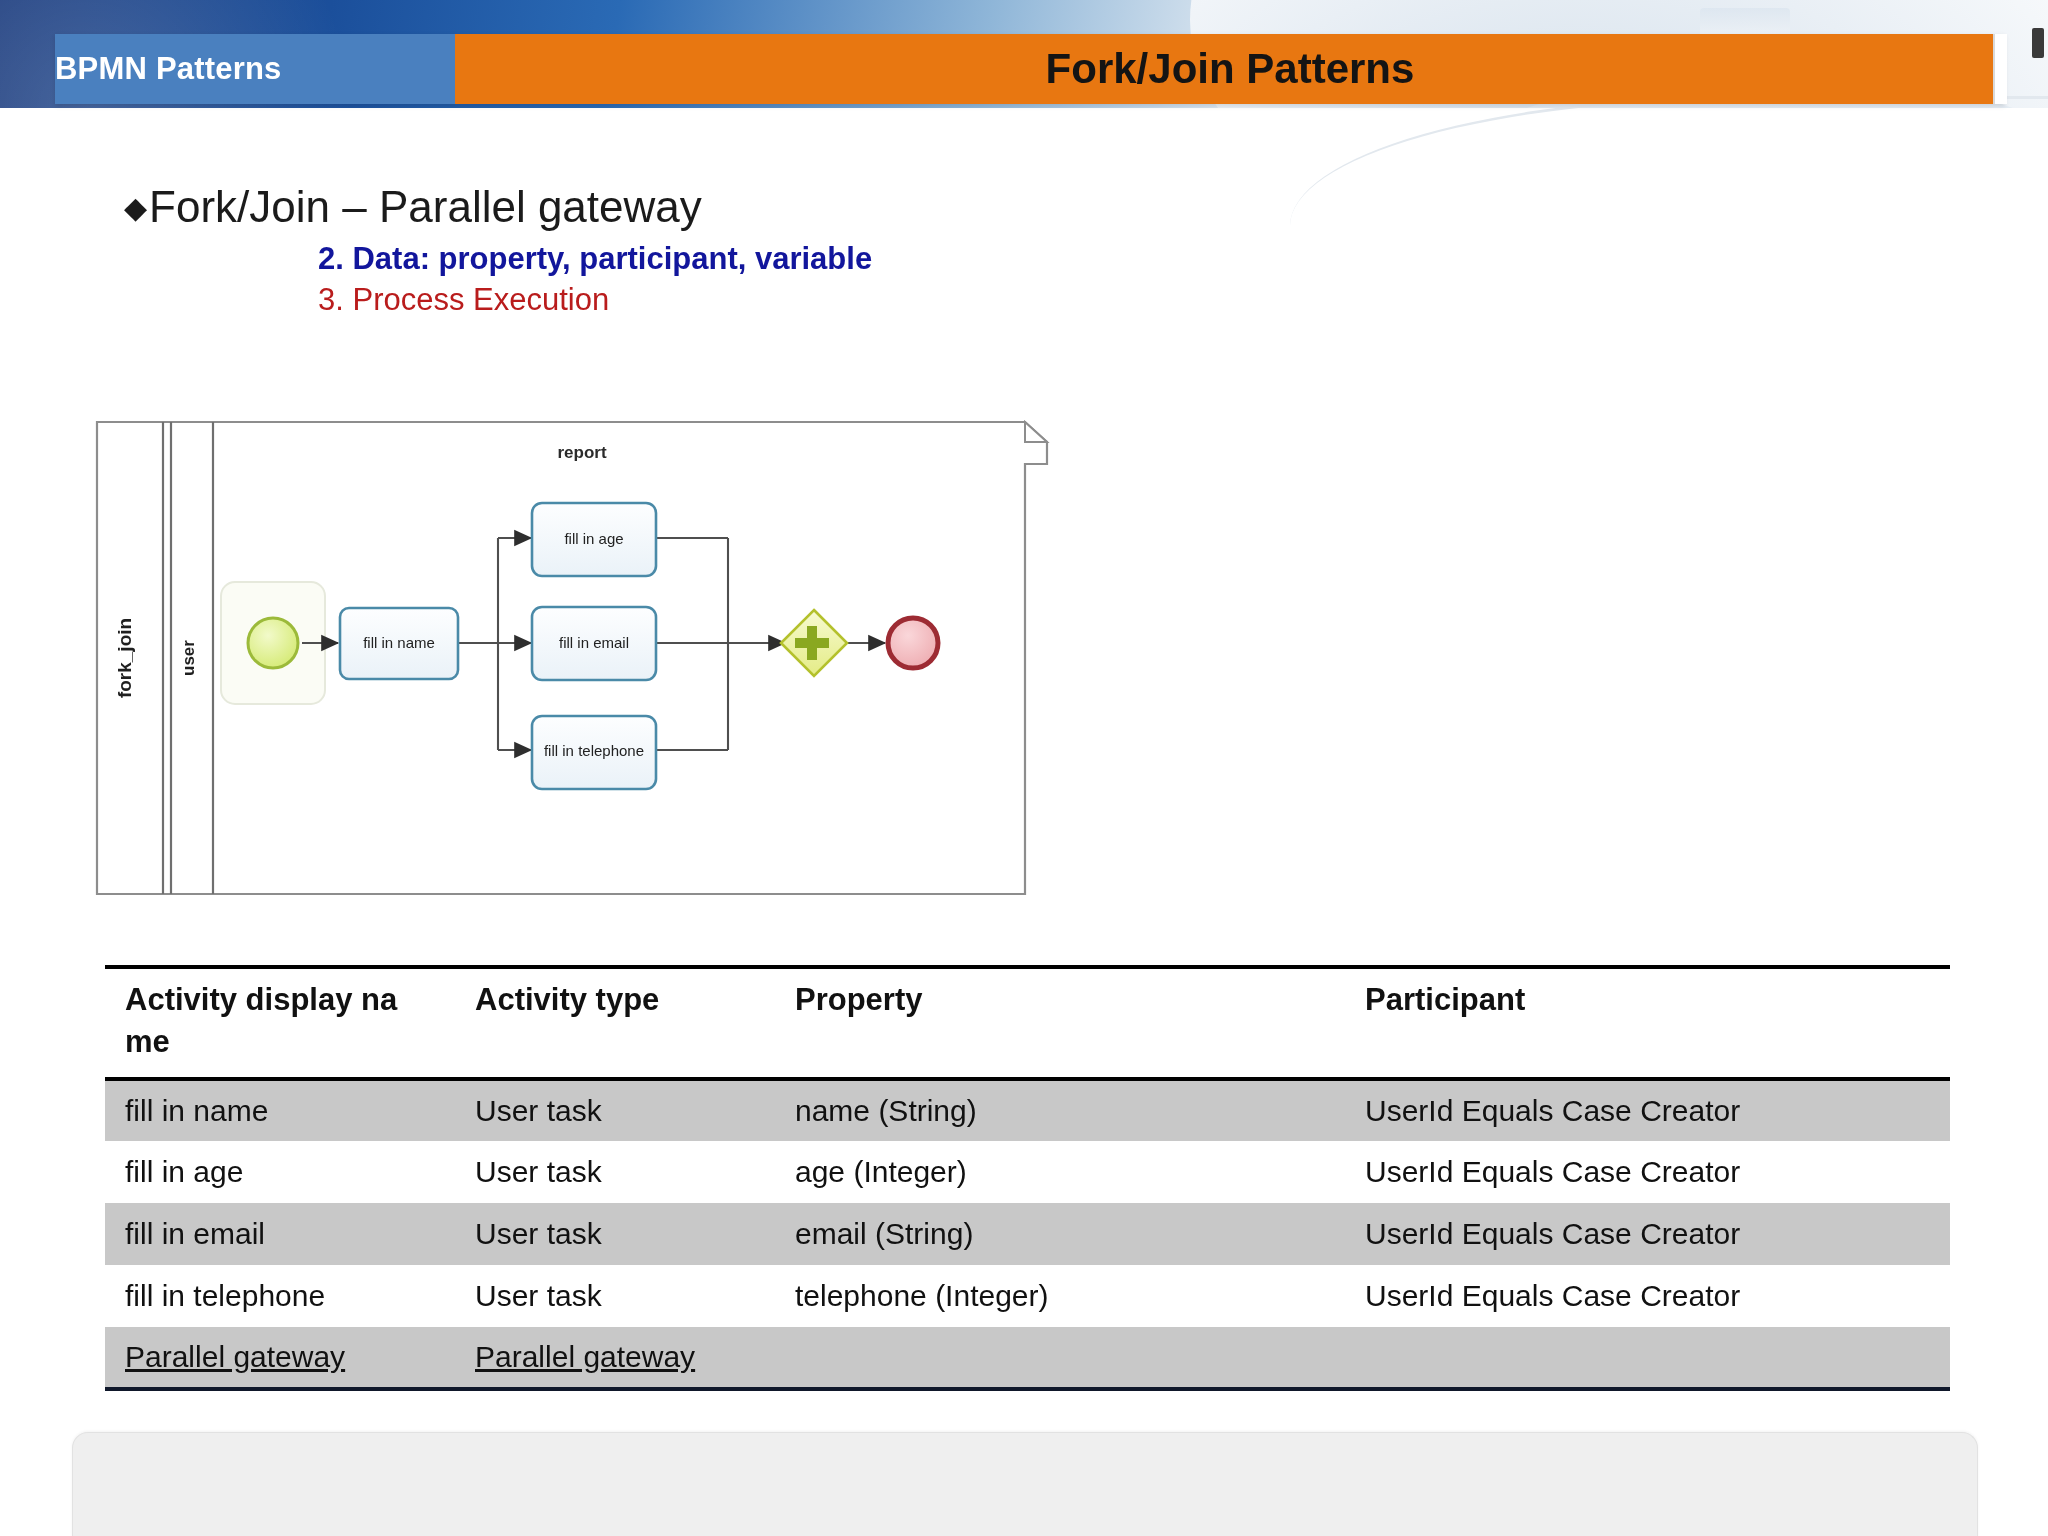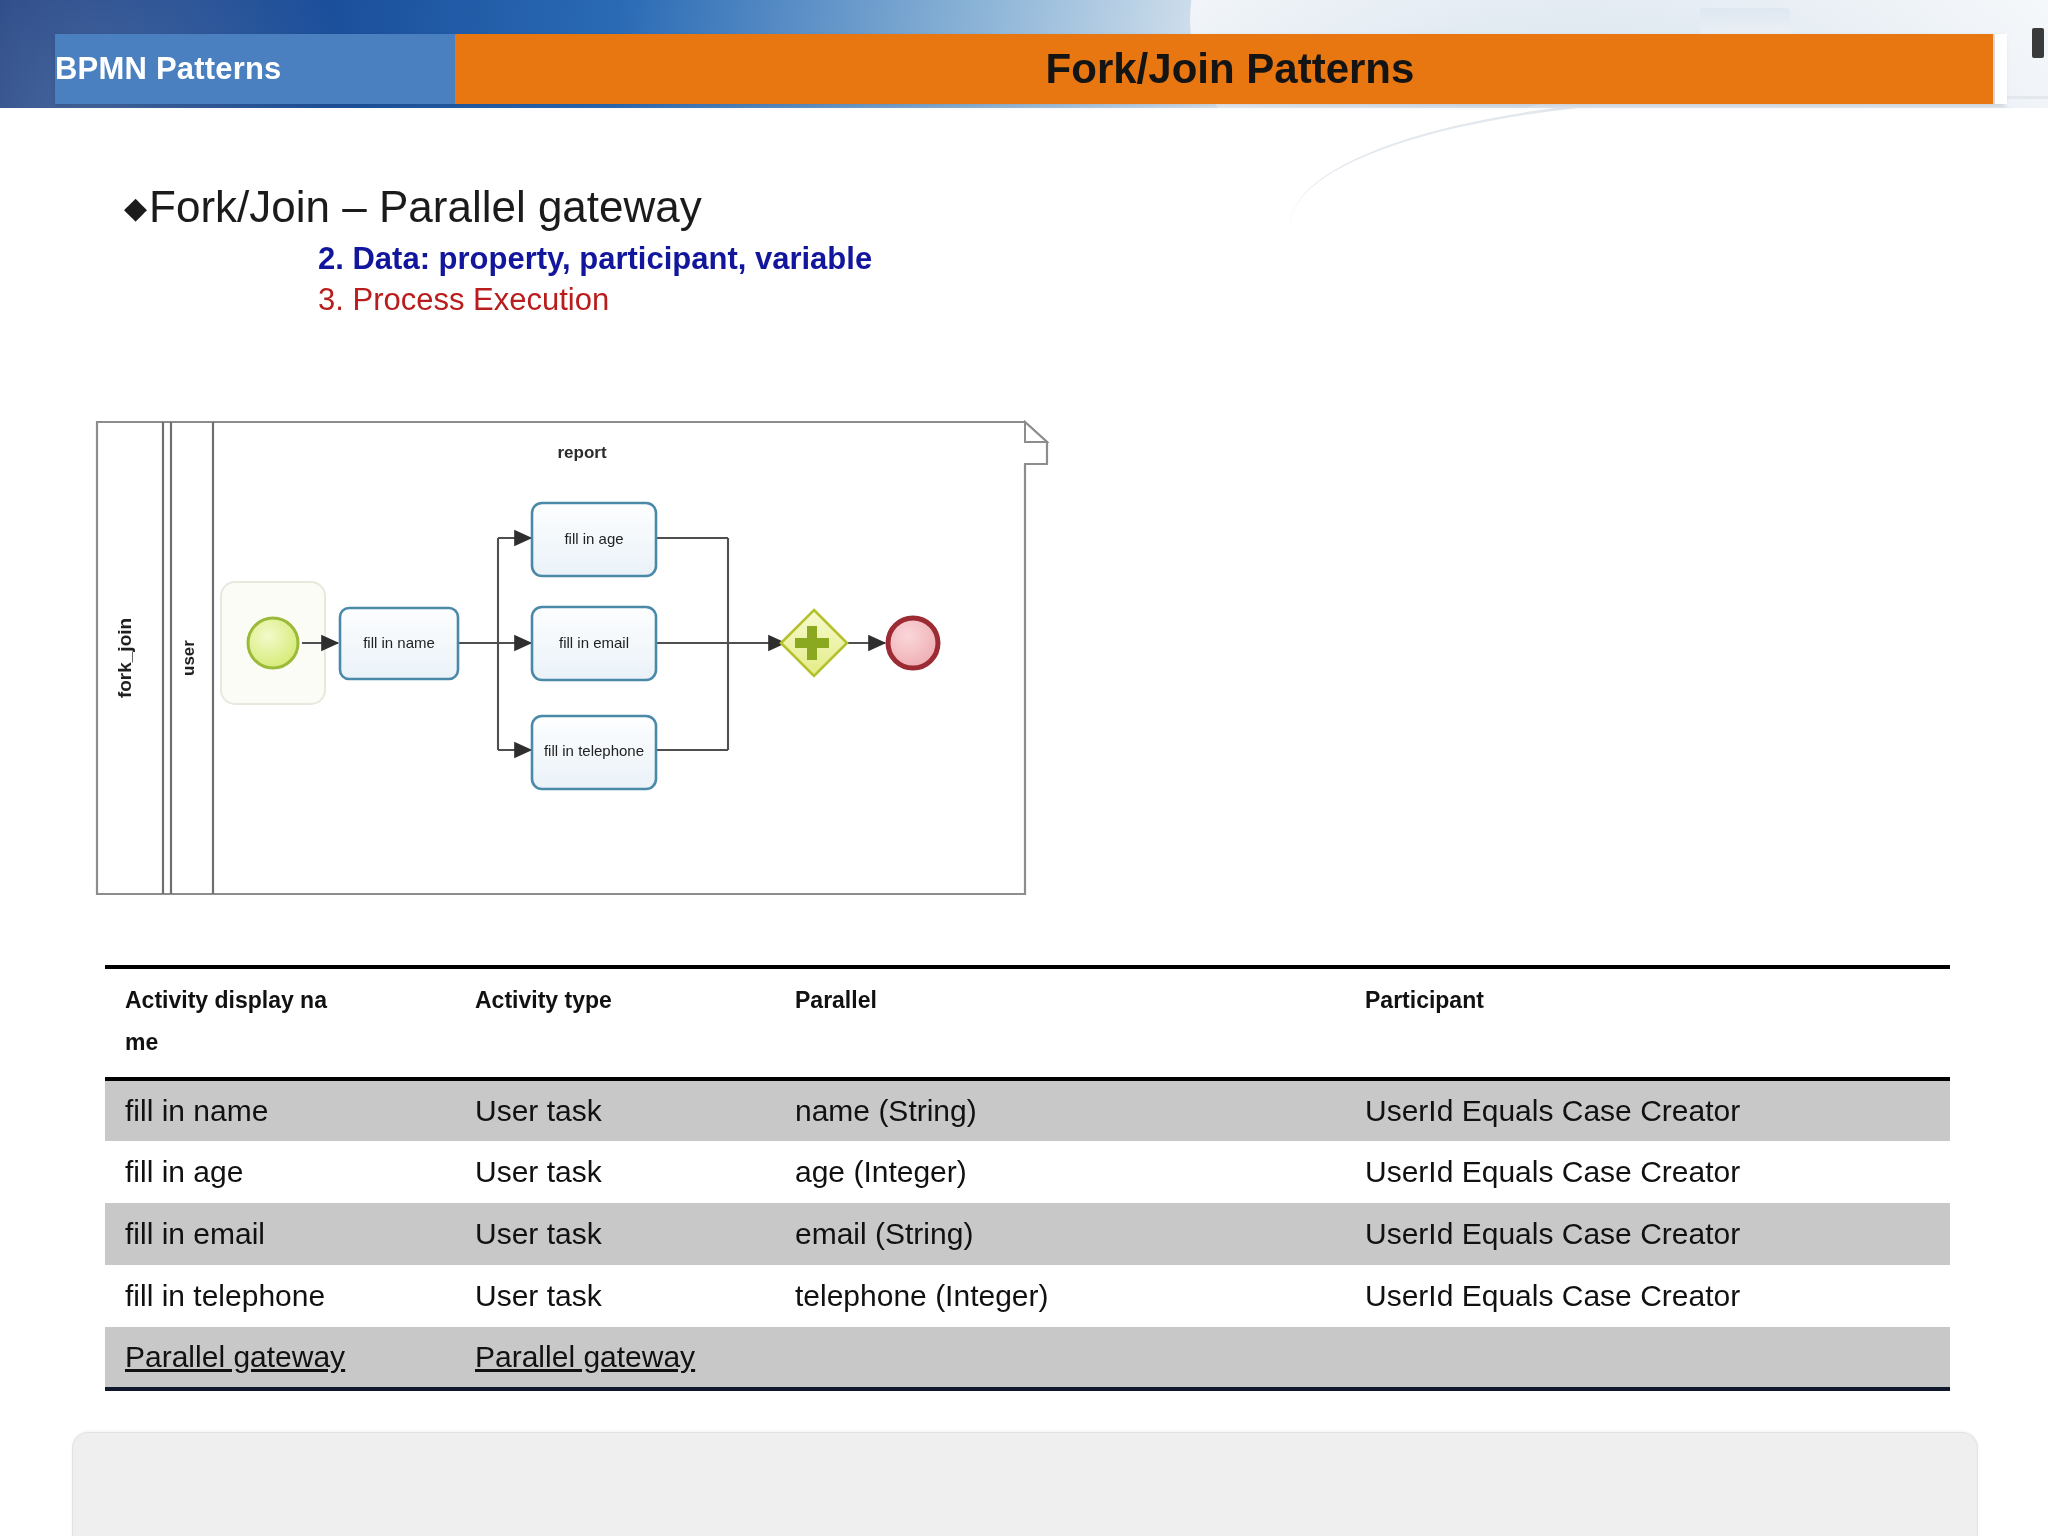--- a/index.html
+++ b/index.html
@@ -171,21 +171,21 @@
     color: #111111;
     padding: 0;
     vertical-align: middle;
   }
   .tbl thead tr {
     border-top: 4px solid #000000;
     border-bottom: 4px solid #000000;
   }
   .tbl thead th {
     font-weight: bold;
-    font-size: 23px;
+    font-size: 31px;
     height: 112px;
     padding: 10px 0 10px 20px;
     vertical-align: top;
     line-height: 42px;
   }
   .tbl tbody td {
     height: 62px;
     padding-left: 20px;
   }
   .tbl tbody tr.shaded td { background: #c8c8c8; }
@@ -346,21 +346,21 @@
     </svg>
   </div>
 
   <table class="tbl">
     <thead>
       <tr>
         <th class="col-a">
           <span>Activity display na<br>me</span>
         </th>
         <th class="col-b">Activity type</th>
-        <th class="col-c">Parallel</th>
+        <th class="col-c">Property</th>
         <th class="col-d">Participant</th>
       </tr>
     </thead>
     <tbody>
       <tr class="shaded">
         <td>fill in name</td>
         <td>User task</td>
         <td>name (String)</td>
         <td>UserId Equals Case Creator</td>
       </tr>

